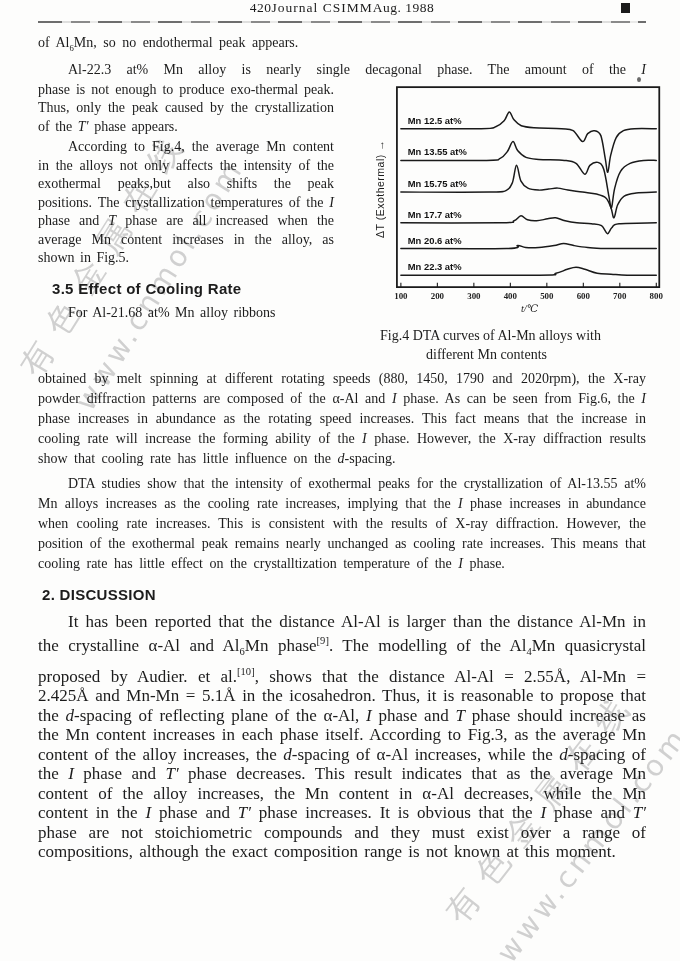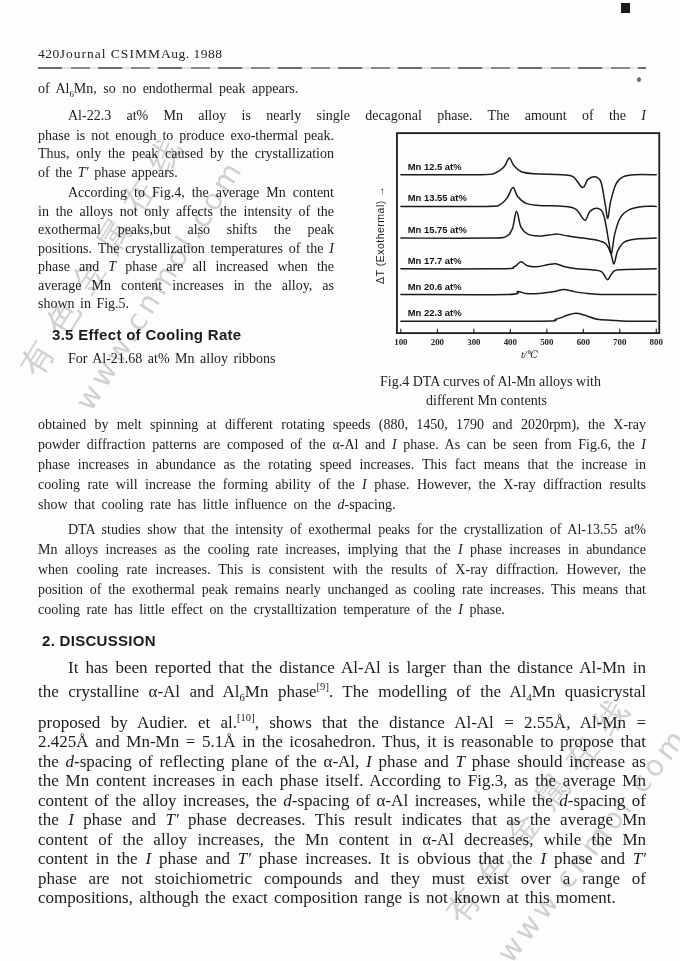--- a/index.html
+++ b/index.html
@@ -18,21 +18,21 @@
   .wm-tl{left:-130px;top:215px;width:520px;transform:rotate(-58deg);}
   .wm-br{left:305px;top:772px;width:520px;transform:rotate(-52deg);}
   .wm-cn{font-size:33px;letter-spacing:15px;}
   .wm-url{font-size:29px;letter-spacing:4px;}
   
   .mark-a{position:absolute;left:621px;top:3px;width:9px;height:10px;background:#1b1b1b;z-index:2;}
   .mark-b{position:absolute;left:637px;top:77px;width:4px;height:5px;background:#6a6a6a;border-radius:50%;z-index:2;}
   
   .content{position:relative;z-index:1;padding:0 34px 0 38px;}
   .pg-header{
-    margin-top:46px;display:flex;justify-content:flex-start;align-items:baseline;
+    display:flex;justify-content:center;align-items:baseline;
     font-size:13.5px;letter-spacing:.5px;
   }
   .pg-header .jtitle{letter-spacing:1px;}
   .header-rule{
     margin-top:5px;height:2px;
     background:repeating-linear-gradient(90deg,#6d6d6d 0 24px,rgba(0,0,0,.12) 24px 33px,#8a8a8a 33px 52px,rgba(0,0,0,.08) 52px 60px);
   }
   p.body-text{margin:0;font-size:14px;line-height:21px;text-align:justify;word-spacing:3px;}
   p.first{margin-top:9px;}
   .indent{text-indent:30px;}

